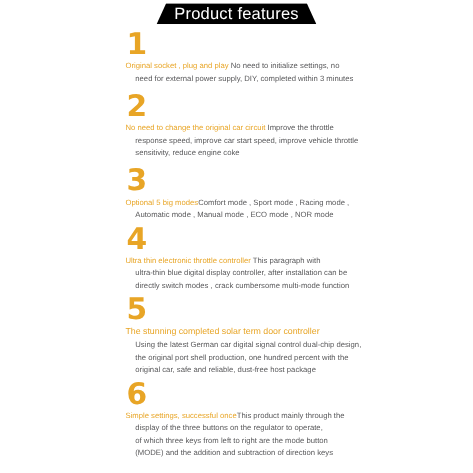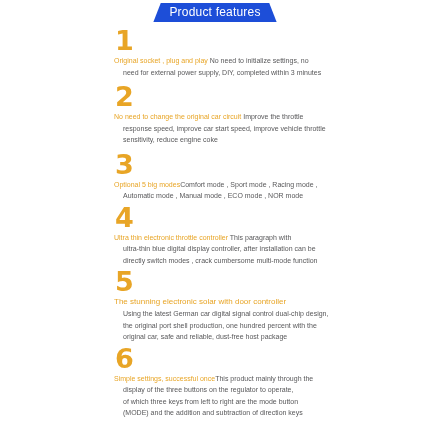--- a/index.html
+++ b/index.html
@@ -25,23 +25,23 @@
   
   .banner-wrap {
     position: absolute;
     top: 3px;
     left: 0;
     width: 430px;
     display: flex;
     justify-content: center;
   }
   .banner {
-    background: #1d4ed8;
+    background: #000000;
     color: #ffffff;
-    font-size: 12px;
+    font-size: 15px;
     letter-spacing: 0.2px;
     padding: 4px 16px 4px 16px;
     -webkit-clip-path: polygon(6% 0, 94% 0, 100% 100%, 0% 100%);
     clip-path: polygon(6% 0, 94% 0, 100% 100%, 0% 100%);
     line-height: 11px;
     white-space: nowrap;
   }
 
   
   .content {
@@ -147,21 +147,21 @@
           <span class="hl">Ultra thin electronic throttle controller</span><span> This paragraph with</span>
         </span>
         <span class="ln ind">ultra-thin blue digital display controller, after installation can be</span>
         <span class="ln ind">directly switch modes , crack cumbersome multi-mode function</span>
       </div>
     </div>
 
     <div class="section s5">
       <div class="num">5</div>
       <div class="para">
-        <span class="hl-block">The stunning electronic solar with door controller</span>
+        <span class="hl-block">The stunning completed solar term door controller</span>
         <span class="ln ind">Using the latest German car digital signal control dual-chip design,</span>
         <span class="ln ind">the original port shell production, one hundred percent with the</span>
         <span class="ln ind">original car, safe and reliable, dust-free host package</span>
       </div>
     </div>
 
     <div class="section s6">
       <div class="num">6</div>
       <div class="para">
         <span class="ln">

